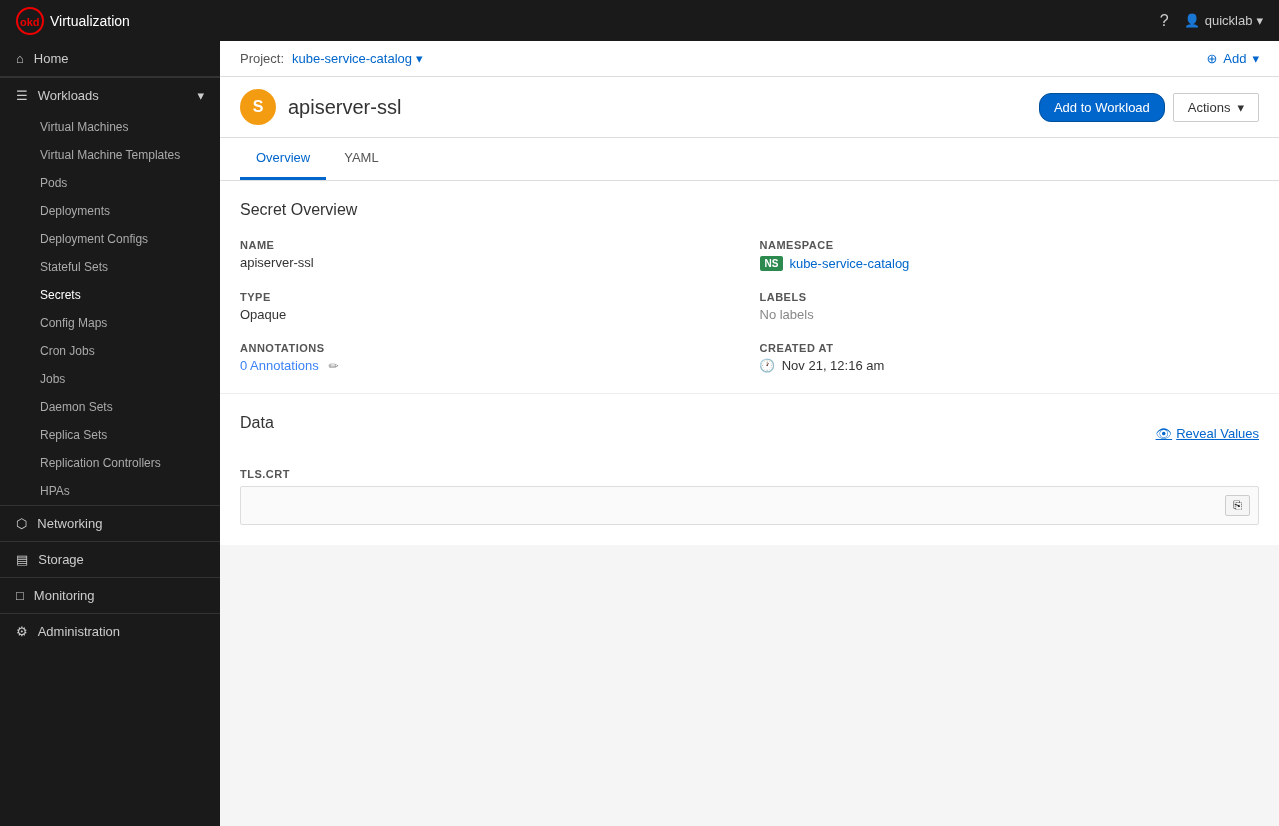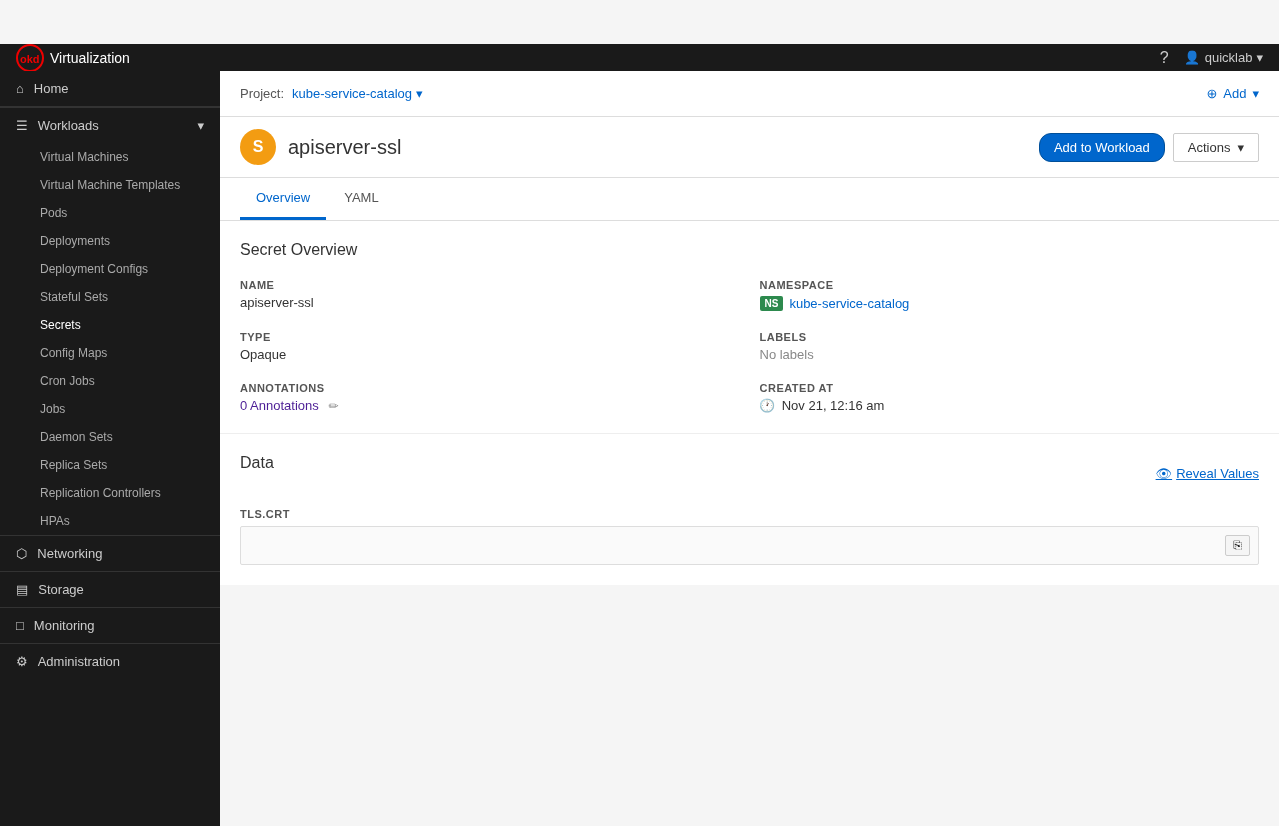--- a/index.html
+++ b/index.html
@@ -1,26 +1,25 @@
 <!DOCTYPE html>
 <html><head>
   <meta charset="utf-8">
   <style>
     * { box-sizing: border-box; margin: 0; padding: 0; }
     body { font-family: 'Helvetica Neue', Arial, sans-serif; font-size: 13px; background: #f5f5f5; color: #333; display: flex; flex-direction: column; height: 826px; overflow: hidden; }
 
     
     .top-nav {
       background: #1a1a1a;
-      height: 27px;
+      height: 41px;
       display: flex;
       justify-content: space-between;
       padding: 0 16px;
       flex-shrink: 0;
-      margin-top: 44px;
     }
     .top-nav-left { display: flex; align-items: center; gap: 8px; }
     .okd-logo { display: flex; align-items: center; gap: 6px; }
     .okd-icon { width: 28px; height: 28px; }
     .app-title { color: #fff; font-size: 14px; font-weight: 400; }
     .top-nav-right { display: flex; align-items: center; gap: 16px; }
     .help-icon { color: #ccc; font-size: 16px; cursor: pointer; }
     .user-menu { color: #ccc; font-size: 13px; cursor: pointer; display: flex; align-items: center; gap: 4px; }
 
     
@@ -66,21 +65,21 @@
     .sidebar-sub-item.active-item { color: #fff; font-weight: 500; }
 
     
     .content-area { flex: 1; overflow-y: auto; background: #f5f5f5; }
 
     
     .project-bar {
       background: #fff;
       border-bottom: 1px solid #ddd;
       padding: 0 20px;
-      height: 46px;
+      height: 36px;
       display: flex;
       align-items: center;
       justify-content: space-between;
     }
     .project-label { font-size: 13px; color: #555; margin-right: 8px; }
     .project-selector { display: flex; align-items: center; gap: 4px; color: #0066cc; font-size: 13px; cursor: pointer; }
     .project-bar-right { display: flex; align-items: center; gap: 6px; color: #0066cc; font-size: 13px; cursor: pointer; }
 
     
     .page-content { padding: 0; background: #f5f5f5; }
@@ -158,21 +157,21 @@
     }
     .ns-pill {
       background: #2d8a4e;
       color: #fff;
       font-size: 10px;
       font-weight: bold;
       padding: 2px 5px;
       border-radius: 2px;
     }
     .ns-link { color: #0066cc; text-decoration: none; }
-    .annotations-link { color: #4c1d95; text-decoration: none; font-size: 13px; }
+    .annotations-link { color: #3b82f6; text-decoration: none; font-size: 13px; }
     .edit-icon { color: #888; margin-left: 6px; cursor: pointer; font-size: 12px; }
     .created-at { display: flex; align-items: center; gap: 6px; }
 
     
     .data-section {
       background: #fff;
       padding: 20px;
     }
     .data-header {
       display: flex;

